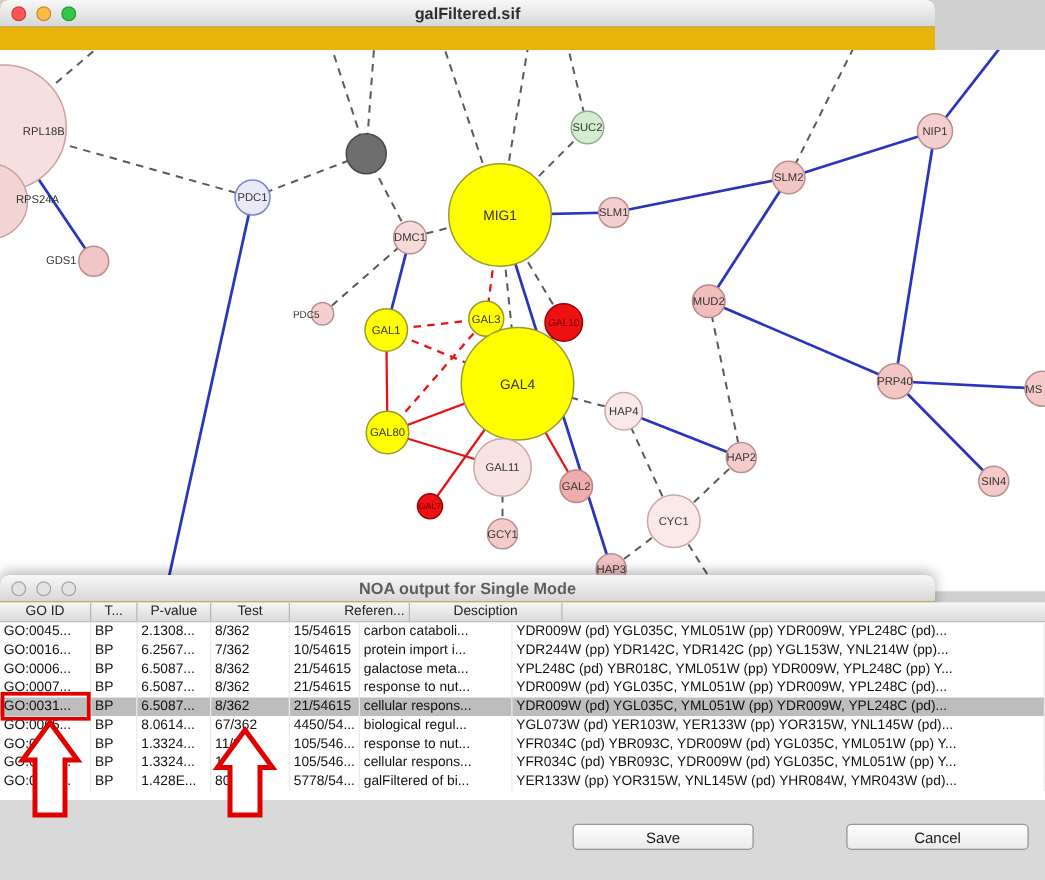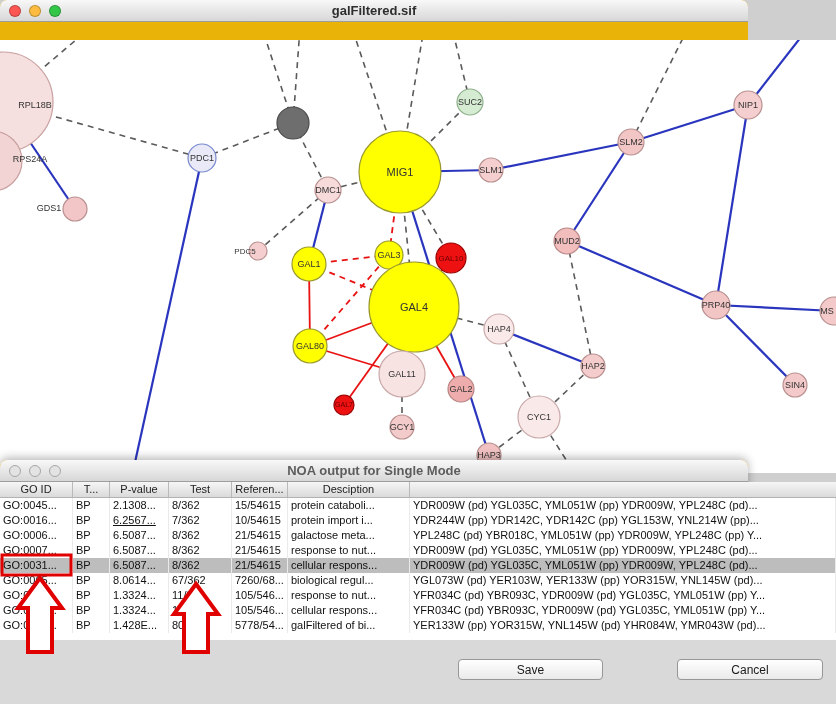--- a/index.html
+++ b/index.html
@@ -229,37 +229,37 @@
         <div class="light inactive"></div>
       </div>
       <span>NOA output for Single Mode</span>
     </div>
     <div class="noa-table">
       <div id="table-header">
           <div class="th" style="width: 73px;">GO ID</div>
           <div class="th" style="width: 37px;">T...</div>
           <div class="th" style="width: 59px;">P-value</div>
           <div class="th" style="width: 63px;">Test</div>
-          <div class="th" style="width: 56px;">Referen...</div>
+          <div class="th" style="width: 56px; margin-left: 40px;">Referen...</div>
           <div class="th" style="width: 122px;">Desciption</div>
         </div>
       <div id="table-body">
           <div class="tr">
             <div class="td" style="width: 73px;">GO:0045...</div>
             <div class="td" style="width: 37px;">BP</div>
             <div class="td" style="width: 59px;">2.1308...</div>
             <div class="td" style="width: 63px;">8/362</div>
             <div class="td" style="width: 56px;">15/54615</div>
-            <div class="td" style="width: 122px;">protein cataboli...</div>
+            <div class="td" style="width: 122px;">carbon cataboli...</div>
             <div class="td" style="width: 426px;">YDR009W (pd) YGL035C, YML051W (pp) YDR009W, YPL248C (pd)...</div>
           </div>
           <div class="tr">
             <div class="td" style="width: 73px;">GO:0016...</div>
             <div class="td" style="width: 37px;">BP</div>
-            <div class="td" style="width: 59px; text-decoration: underline;">6.2567...</div>
+            <div class="td" style="width: 59px;">6.2567...</div>
             <div class="td" style="width: 63px;">7/362</div>
             <div class="td" style="width: 56px;">10/54615</div>
             <div class="td" style="width: 122px;">protein import i...</div>
             <div class="td" style="width: 426px;">YDR244W (pp) YDR142C, YDR142C (pp) YGL153W, YNL214W (pp)...</div>
           </div>
           <div class="tr">
             <div class="td" style="width: 73px;">GO:0006...</div>
             <div class="td" style="width: 37px;">BP</div>
             <div class="td" style="width: 59px;">6.5087...</div>
             <div class="td" style="width: 63px;">8/362</div>
@@ -283,21 +283,21 @@
             <div class="td" style="width: 63px;">8/362</div>
             <div class="td" style="width: 56px;">21/54615</div>
             <div class="td" style="width: 122px;">cellular respons...</div>
             <div class="td" style="width: 426px;">YDR009W (pd) YGL035C, YML051W (pp) YDR009W, YPL248C (pd)...</div>
           </div>
           <div class="tr">
             <div class="td" style="width: 73px;">GO:0065...</div>
             <div class="td" style="width: 37px;">BP</div>
             <div class="td" style="width: 59px;">8.0614...</div>
             <div class="td" style="width: 63px;">67/362</div>
-            <div class="td" style="width: 56px;">7260/68...</div>
+            <div class="td" style="width: 56px;">4450/54...</div>
             <div class="td" style="width: 122px;">biological regul...</div>
             <div class="td" style="width: 426px;">YGL073W (pd) YER103W, YER133W (pp) YOR315W, YNL145W (pd)...</div>
           </div>
           <div class="tr">
             <div class="td" style="width: 73px;">GO:0050...</div>
             <div class="td" style="width: 37px;">BP</div>
             <div class="td" style="width: 59px;">1.3324...</div>
             <div class="td" style="width: 63px;">11/362</div>
             <div class="td" style="width: 56px;">105/546...</div>
             <div class="td" style="width: 122px;">response to nut...</div>

